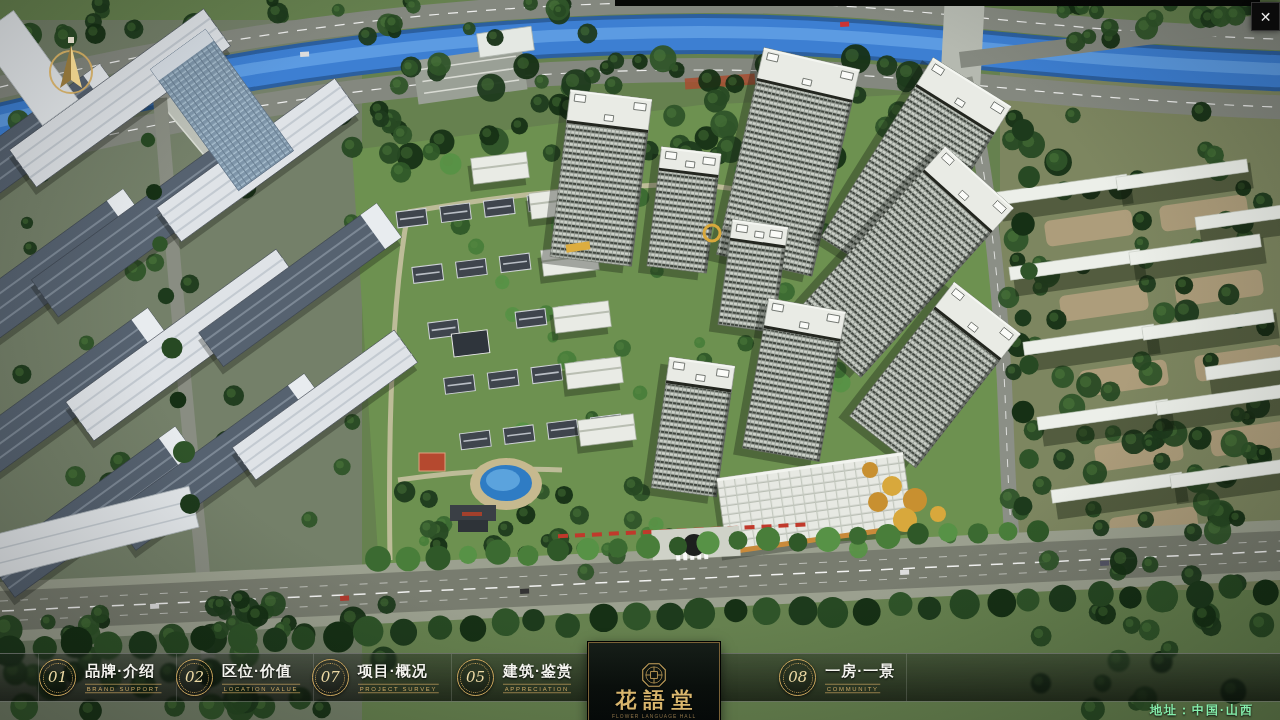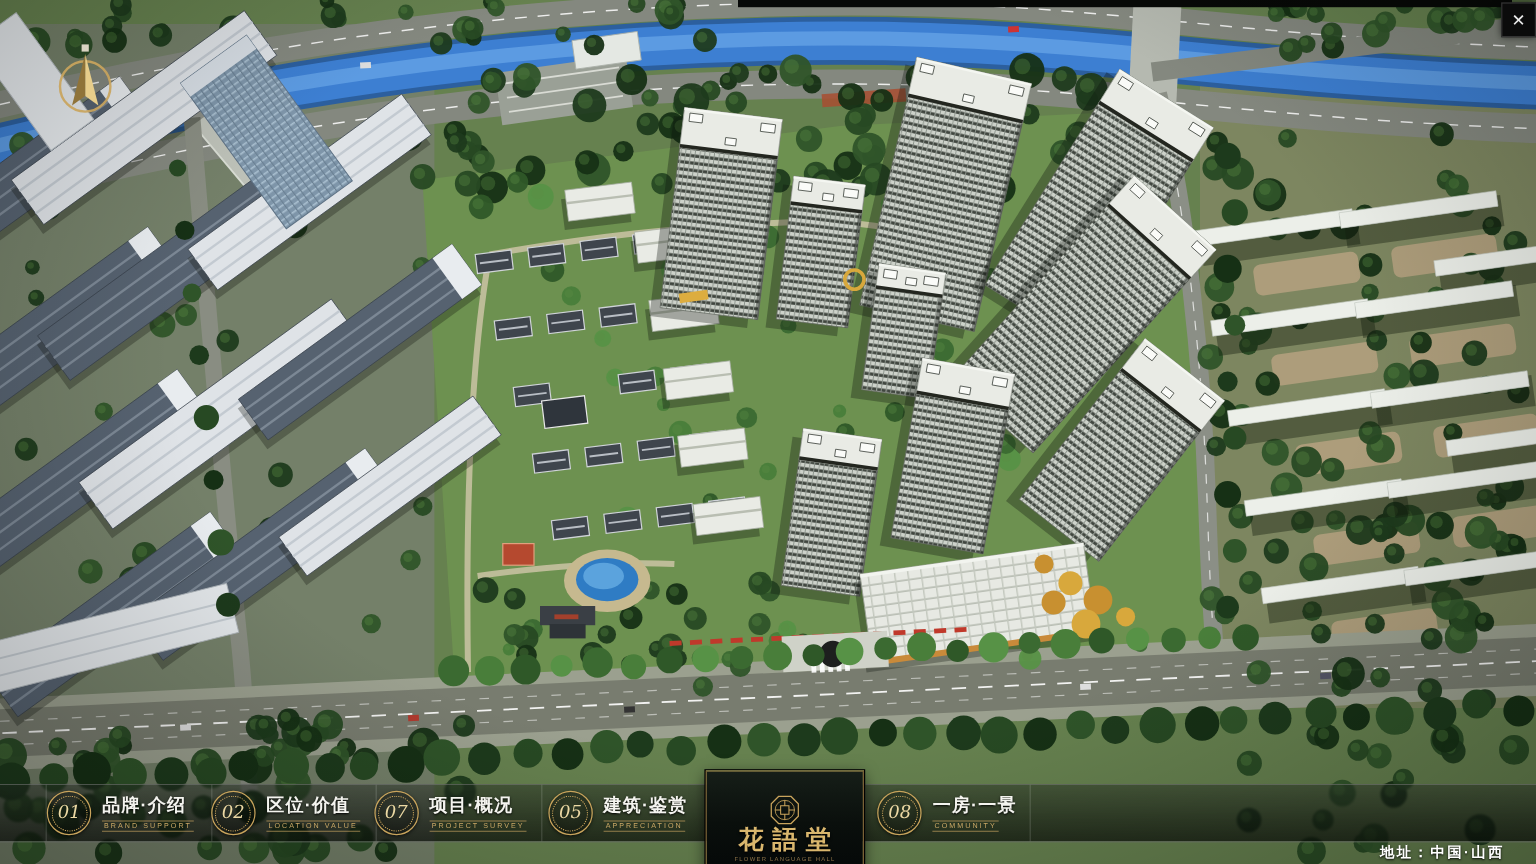--- a/index.html
+++ b/index.html
@@ -19,21 +19,21 @@
   
   .navbar{position:absolute;left:0;top:653px;width:1280px;height:47px;
     display:flex;align-items:stretch;
     background:linear-gradient(180deg, rgba(30,36,30,.46), rgba(7,10,7,.70));
     border-top:1px solid rgba(255,255,255,.32);
     border-bottom:1px solid rgba(255,255,255,.22);
     backdrop-filter:blur(1px);}
   .nav-sp-l{width:38px;} .nav-sp-r{width:16px;}
   .nav-cell{width:136.5px;display:flex;align-items:center;justify-content:center;
     gap:9px;border-left:1px solid rgba(255,255,255,.15);cursor:pointer;}
-  .nav-cell.last{border-right:1px solid rgba(255,255,255,.15);}
+  .nav-cell.last{border-right:1px solid rgba(255,255,255,.15);padding-left:48px;}
   .badge{width:35px;height:35px;border-radius:50%;border:1px solid #c9a45c;flex:none;
     background:radial-gradient(circle at 50% 40%, rgba(0,0,0,.15), rgba(0,0,0,.45));
     display:flex;align-items:center;justify-content:center;
     box-shadow:0 1px 3px rgba(0,0,0,.6);}
   .badge-in{width:28px;height:28px;border-radius:50%;border:1px dotted #c9a45c;
     display:flex;align-items:center;justify-content:center;}
   .badge-in i{font-style:italic;font-family:"DejaVu Serif",serif;font-size:15px;
     color:#ecd9a4;line-height:1;}
   .nav-txt{display:flex;flex-direction:column;align-items:flex-start;}
   .nav-title{font-size:15px;font-weight:bold;color:#f4f4ef;letter-spacing:1px;
@@ -47,21 +47,21 @@
     background:linear-gradient(180deg,#161e18 0%,#0a0f0c 45%,#030607 100%);
     border:1px solid #7a6136;box-shadow:0 0 0 1px #000,0 4px 12px rgba(0,0,0,.65);
     display:flex;flex-direction:column;align-items:center;justify-content:center;
     z-index:5;cursor:pointer;}
   .logo-name{font-family:"DejaVu Serif",serif;font-weight:bold;font-size:21px;
     color:#d9b66d;letter-spacing:7px;text-indent:7px;line-height:1.1;
     text-shadow:0 1px 2px #000;}
   .logo-tag{font-size:7px;color:#8f744a;letter-spacing:1.5px;transform:scale(.7);
     white-space:nowrap;margin-top:1px;}
   
-  .address{position:absolute;right:26px;top:702px;font-size:12px;color:#ffffff;
+  .address{position:absolute;right:26px;top:702px;font-size:12px;color:#86efac;
     letter-spacing:2px;text-shadow:0 1px 2px #000;font-weight:bold;}
 </style>
 </head>
 <body>
 
 <div class="stage">
 
   <svg id="map" viewBox="0 0 1280 720" width="1280" height="720">
     <defs>
       <pattern id="pWin" width="8" height="6" patternUnits="userSpaceOnUse">

